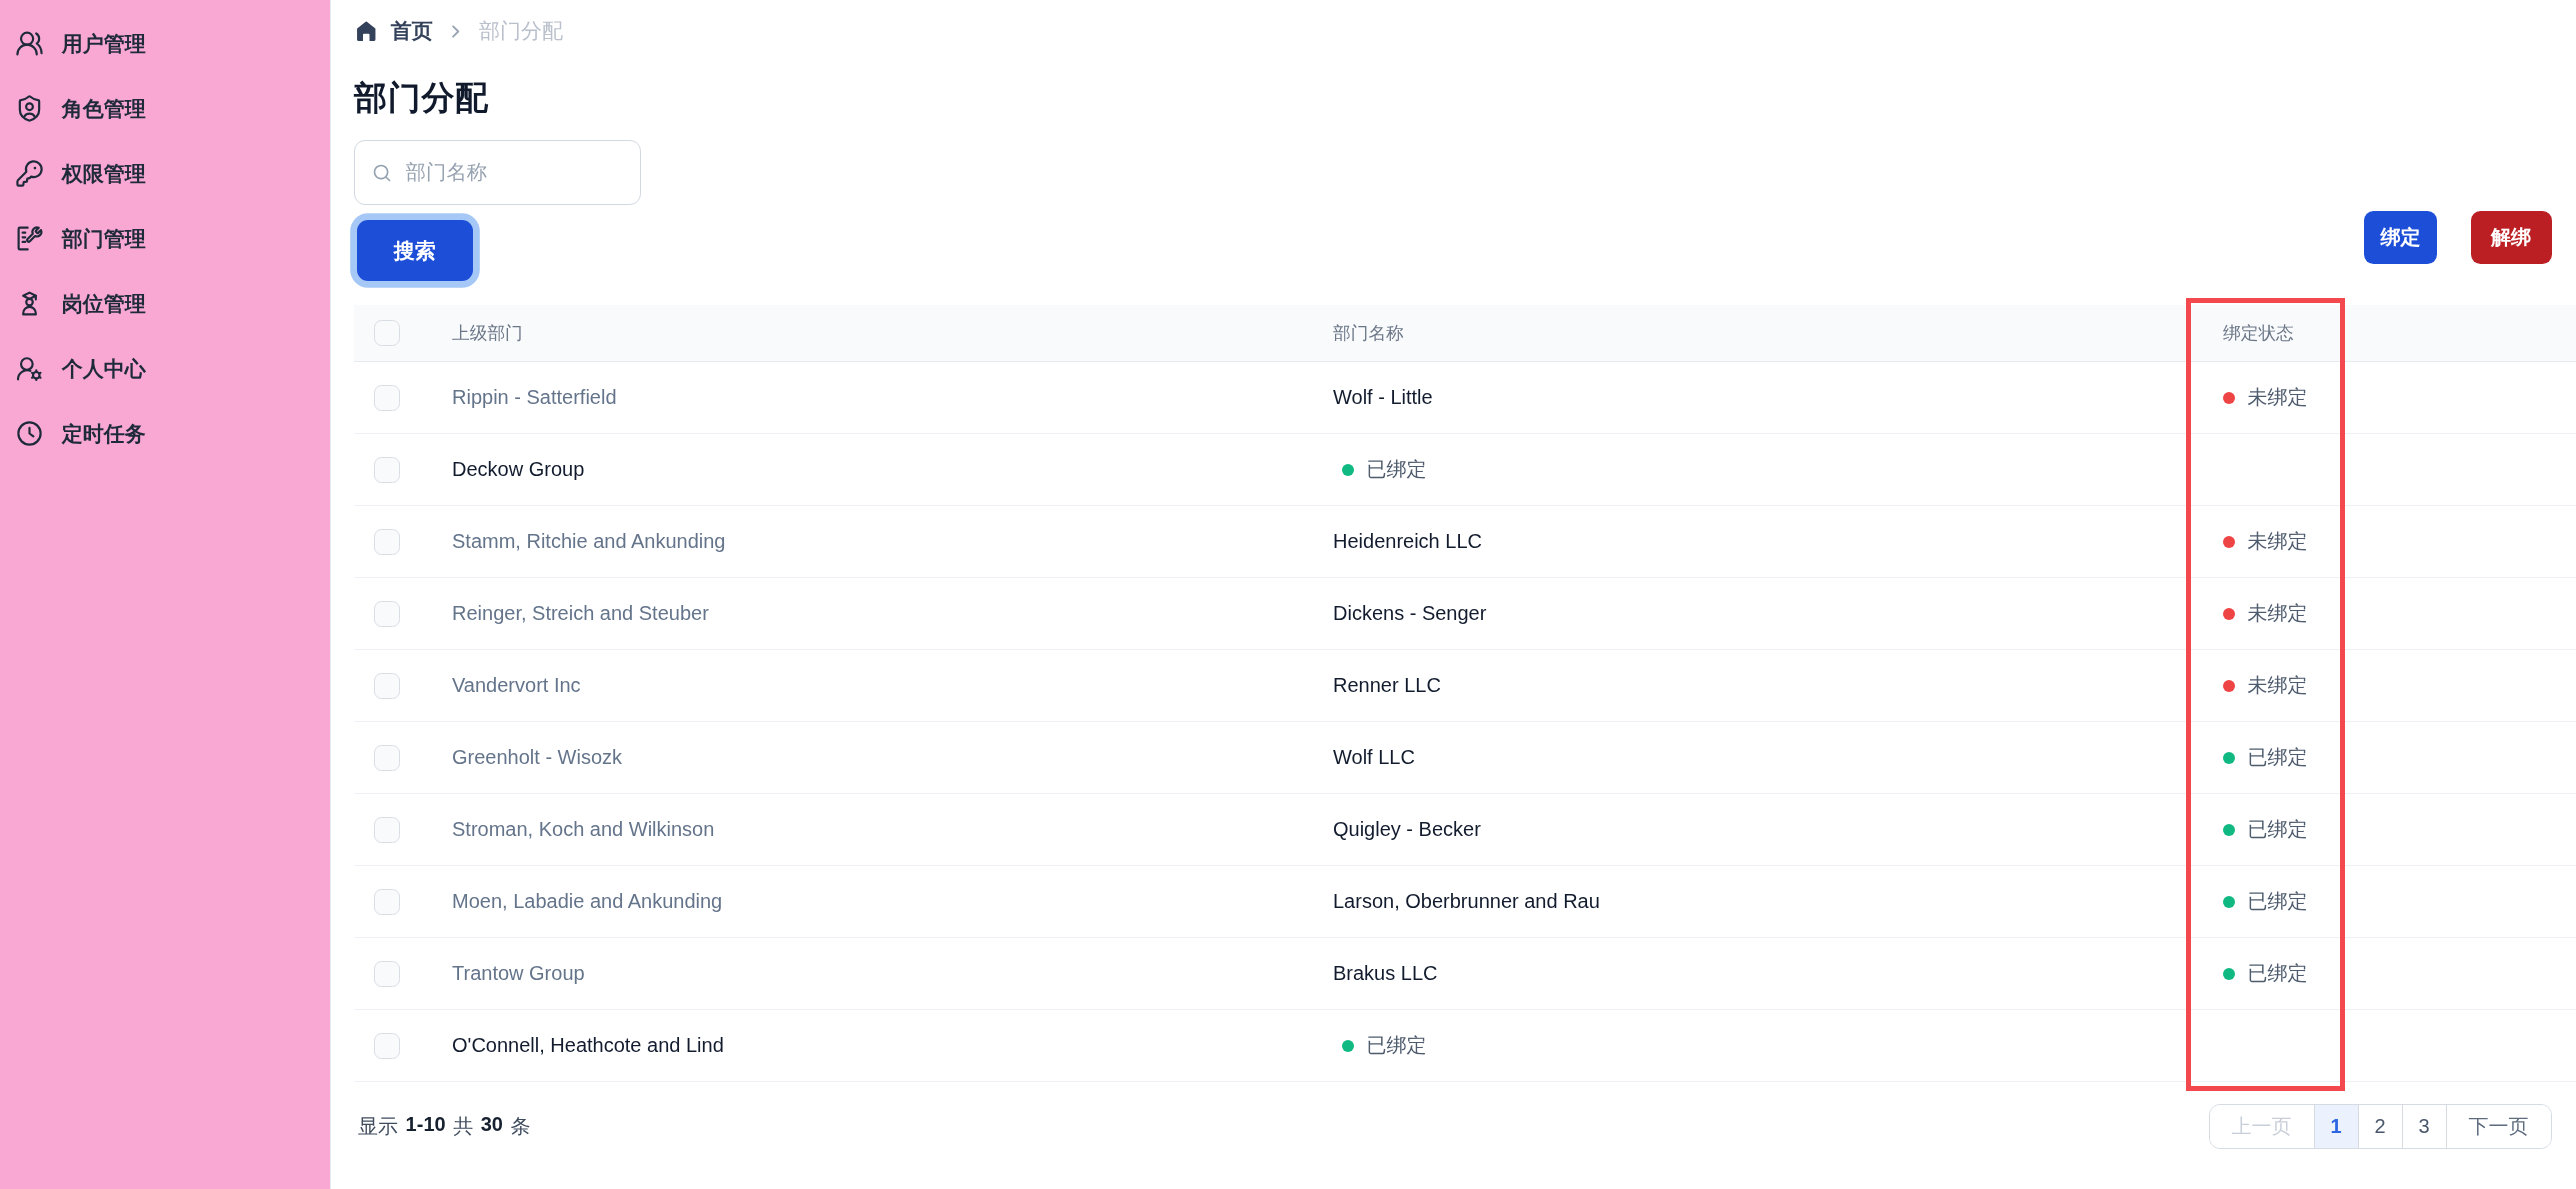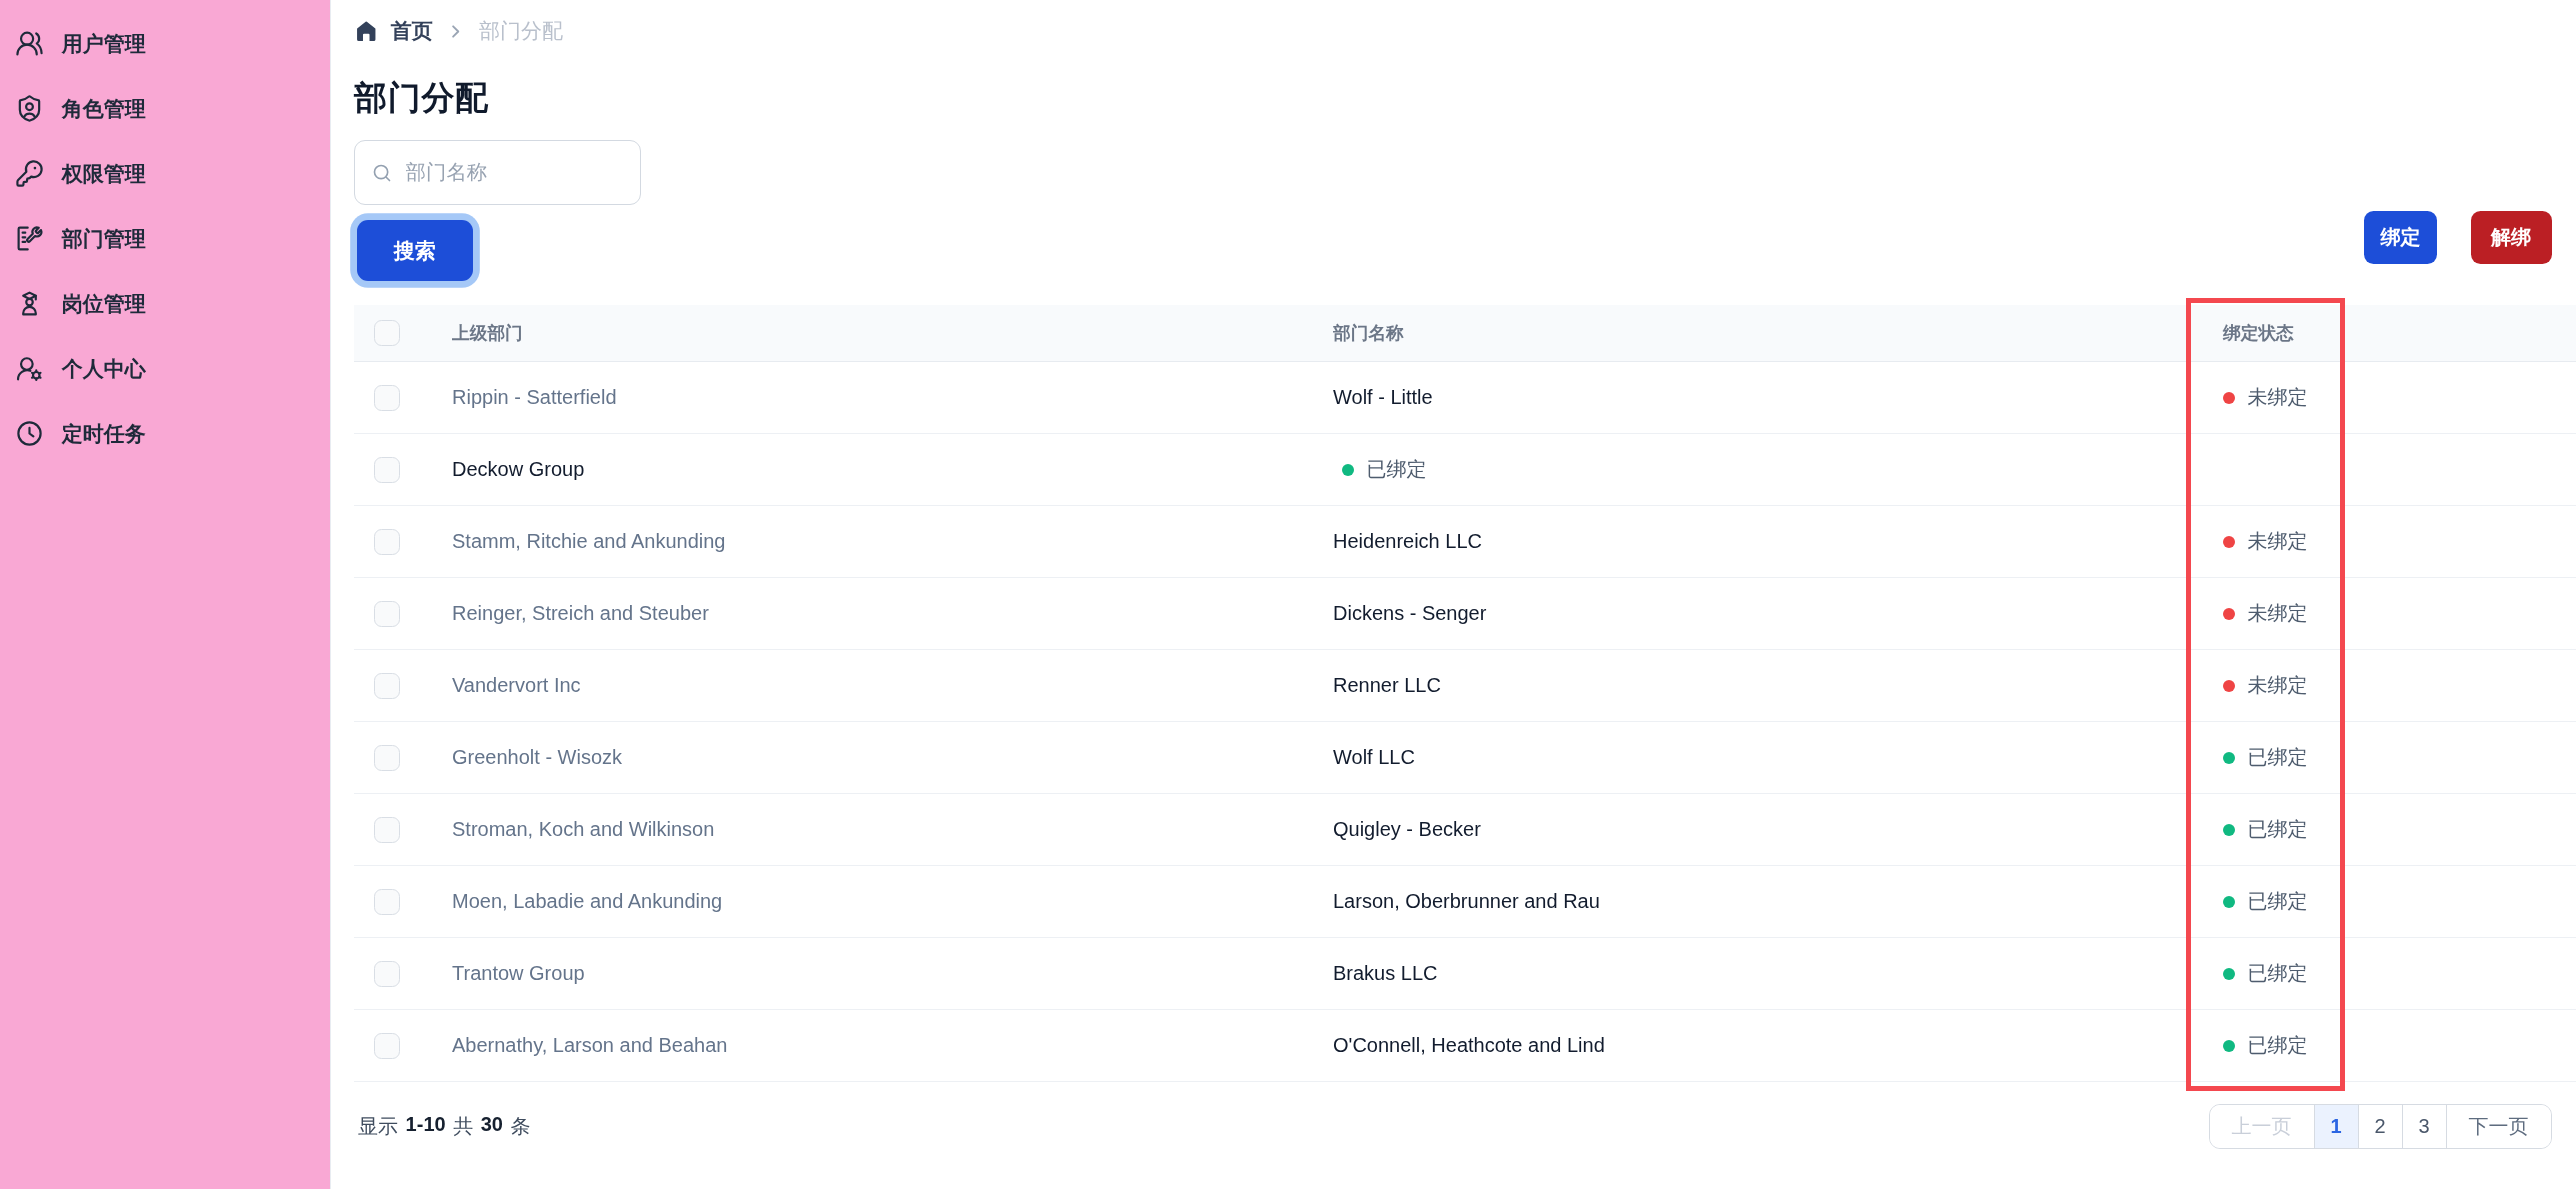--- a/index.html
+++ b/index.html
@@ -53,21 +53,21 @@
   .btn-search{width:116px;height:61px;font-size:21px;border-radius:11px;background:var(--primary);
               margin-top:9.5px;margin-left:2.7px;box-shadow:0 0 0 6.8px var(--ring)}
   .right-actions{display:flex;gap:34px}
   .btn-bind{height:53px;padding:0 16.3px;font-size:20px;background:var(--primary)}
   .btn-unbind{height:53px;padding:0 20.4px;font-size:20px;background:var(--danger)}
 
   
   .table{margin-top:22.5px;margin-right:-24.5px;font-size:20px}
   .thead{height:57px;background:#f8fafc;border-bottom:1.4px solid #e7ebf0;display:flex;align-items:center;
          font-size:17.7px;font-weight:600;color:#6b7687}
-  .thead .c2,.thead .c3,.thead .c4{color:#6b7687;font-weight:700}
+  .thead .c2,.thead .c3,.thead .c4{color:#6b7687;font-weight:400}
   .tr{height:72px;display:flex;align-items:center;border-bottom:1.4px solid #edf0f4;background:#fff}
   .c1{width:98px;padding-left:20.4px;flex:none}
   .c2{width:881px;flex:none;color:#64748b;white-space:nowrap;overflow:hidden}
   .c3{width:890px;flex:none;color:#121c2e;font-weight:500;white-space:nowrap;overflow:hidden}
   .c4{width:286px;flex:none;display:flex;align-items:center;gap:12.3px;color:#4e5c6e}
   .c5{flex:1}
   .checkbox{width:26px;height:26px;border:1.4px solid #d9dee5;border-radius:7.5px;background:#f9fafb;display:block;cursor:pointer}
   .dot{width:12.3px;height:12.3px;border-radius:50%;flex:none}
   .dot-red{background:var(--unbound)}
   .dot-green{background:var(--bound)}
@@ -329,21 +329,20 @@
       <span class="dot dot-green"></span>
       <span>已绑定</span>
     </div>
     <div class="c5"></div>
   </div>
 
   <div class="tr">
     <div class="c1">
               <span class="checkbox"></span>
             </div>
-    <div class="c2">Abernathy, Larson and Beahan</div>
     <div class="c3">O'Connell, Heathcote and Lind</div>
     <div class="c4">
       <span class="dot dot-green"></span>
       <span>已绑定</span>
     </div>
     <div class="c5"></div>
   </div>
 </div>
     </div>
 

